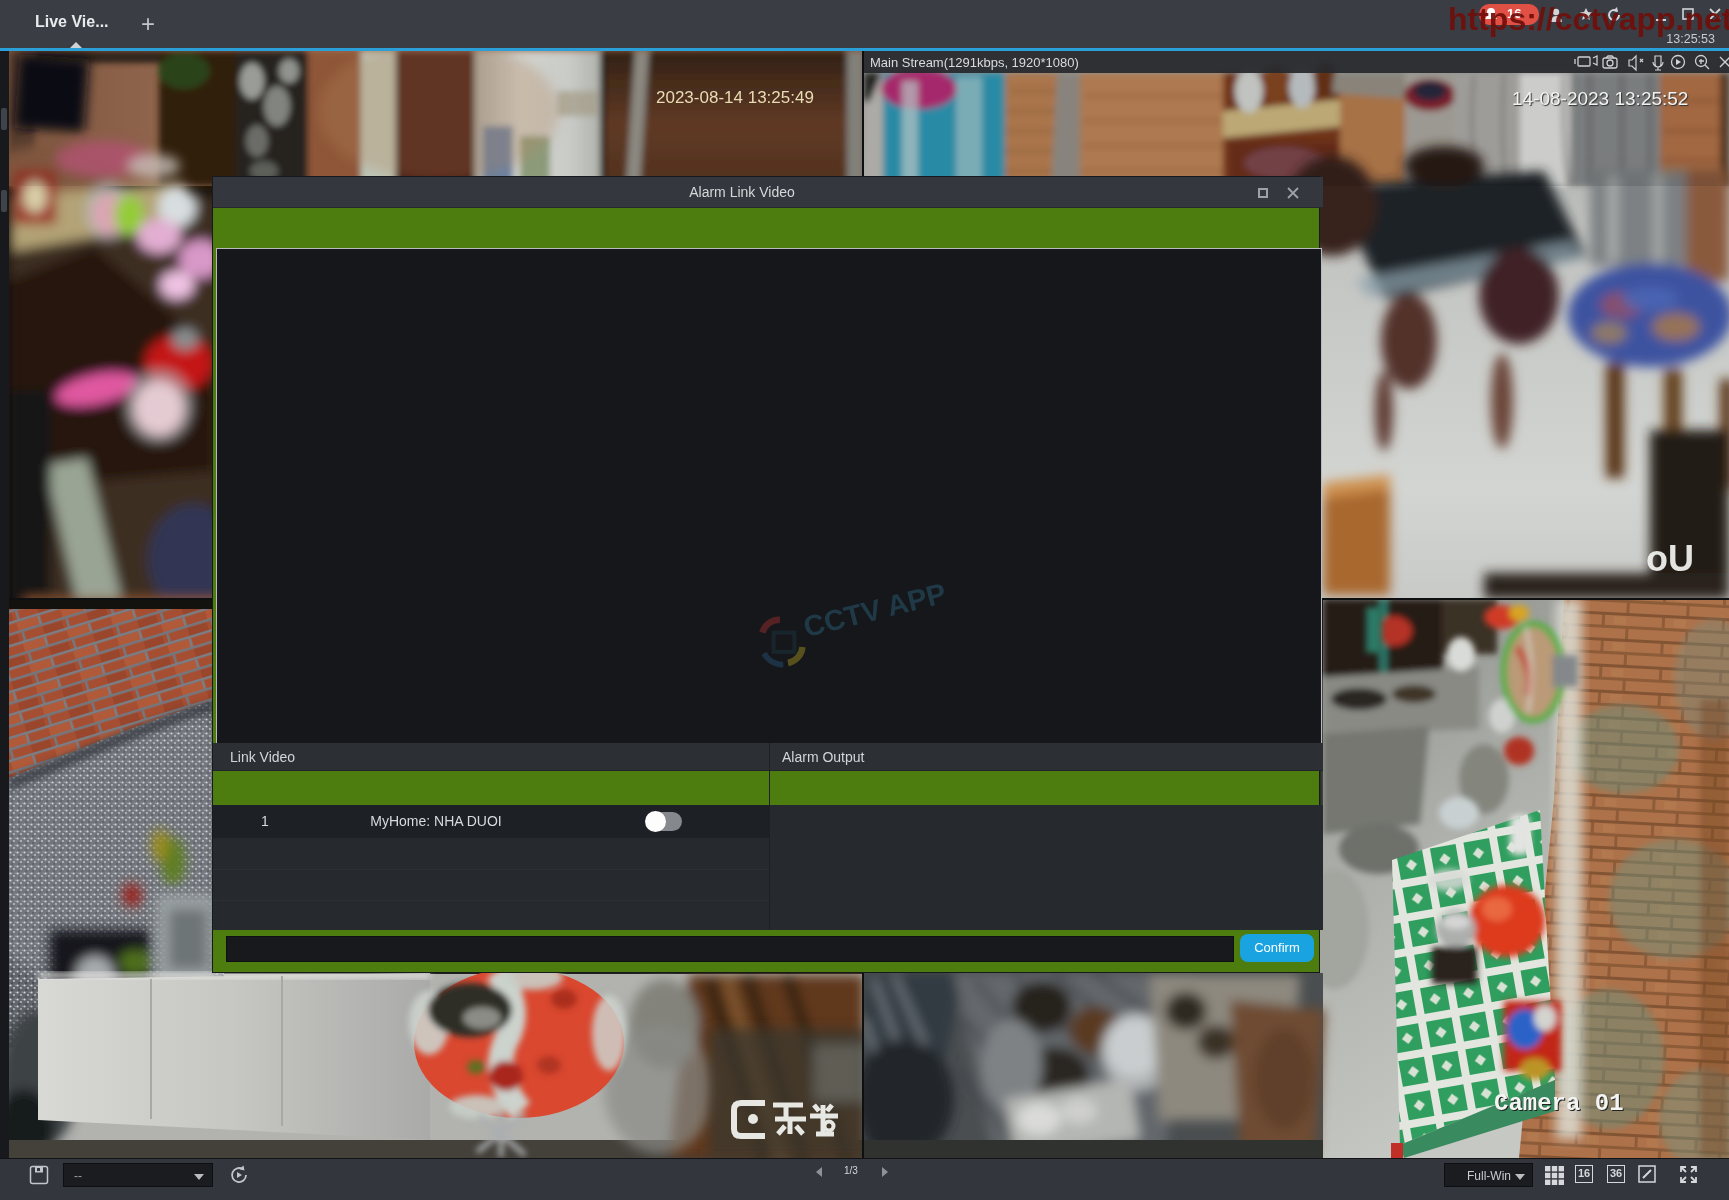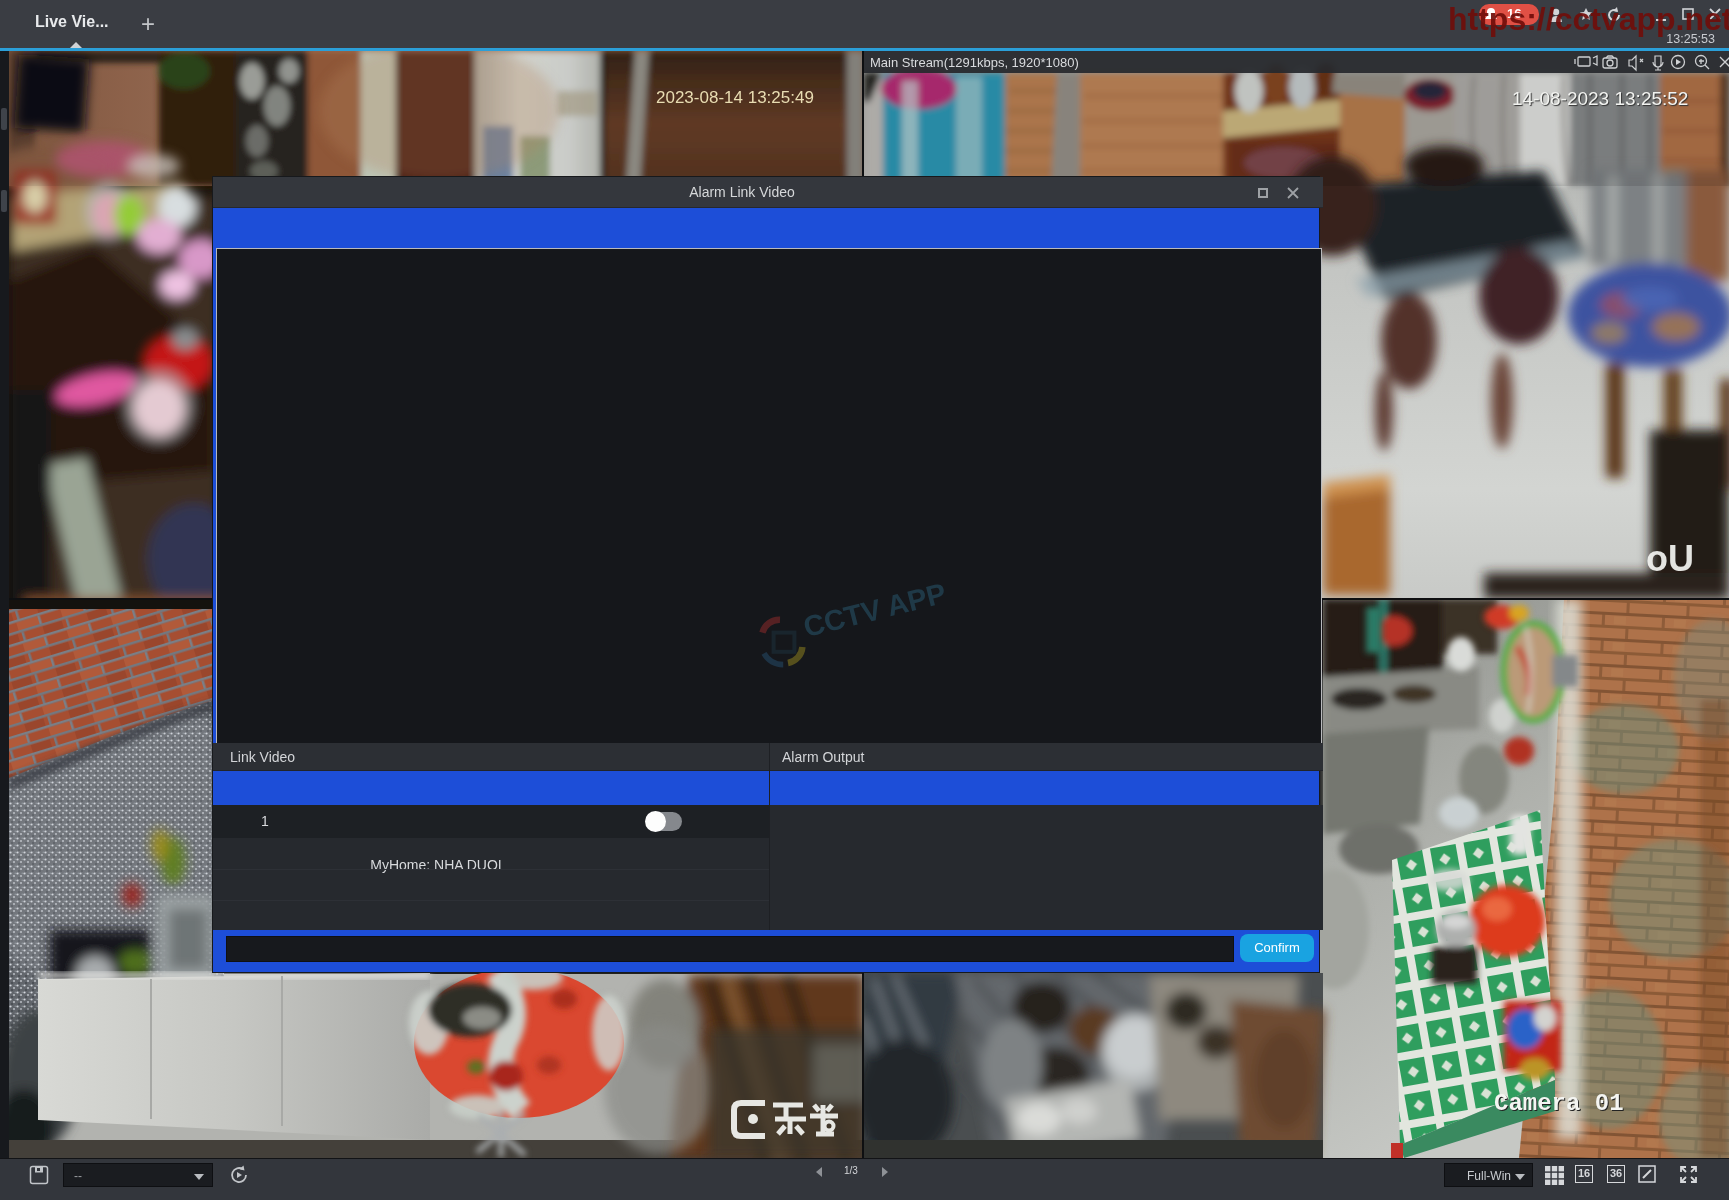--- a/index.html
+++ b/index.html
@@ -16,21 +16,21 @@
          border-right:6px solid transparent;border-bottom:6px solid #cfd2d5;}
   
   #leftstrip{left:0;top:51px;width:9px;height:1107px;background:#17191d;}
   
   #redwm{left:1448px;top:1px;font-size:32px;font-weight:bold;color:rgba(112,13,10,0.92);
          letter-spacing:0px;white-space:nowrap;z-index:60;}
   
   #botbar{left:0;top:1158px;width:1729px;height:42px;background:#33363c;border-top:1px solid #121316;box-sizing:border-box;}
   .ddown{background:#1a1c20;border:1px solid #0e0f12;box-sizing:border-box;}
   
-  #dlg{left:212px;top:176px;width:1108px;height:797px;background:#1d4ed8;z-index:40;
+  #dlg{left:212px;top:176px;width:1108px;height:797px;background:#4d7c0f;z-index:40;
        border:1px solid #17191c;box-sizing:border-box;}
   #dlgtitle{left:0;top:0;width:1110px;height:31px;background:#34373d;border-bottom:1px solid #26282c;box-sizing:border-box;}
   #dlgtitletext{left:0;top:7px;width:1058px;text-align:center;font-size:14px;color:#d6d8da;}
   #vid{left:3px;top:71px;width:1104px;height:495px;background:#15171b;border:1px solid #b9babd;}
   .hdrcell{font-size:13px;color:#a6a9ae;}
   .rowline{position:absolute;left:0;width:100%;height:1px;background:#2d3036;}
 </style>
 </head>
 <body>
 
@@ -500,21 +500,21 @@
 
     <div class="abs" style="left:0;top:566px;width:1110px;height:28px;background:#2c2f34;border-bottom:1px solid #222429;box-sizing:border-box;padding-left:44px;">
       <div class="abs" style="left:17px;top:6px;font-size:14px;color:#d3d5d8;">Link Video</div>
       <div class="abs" style="left:569px;top:6px;font-size:14px;color:#d3d5d8;">Alarm Output</div>
     </div>
 
 
     <div class="abs" style="left:0;top:628px;width:556px;height:125px;background:#26292e;">
       <div class="abs" style="left:0;top:0;width:556px;height:33px;background:#1d2024;">
         <div class="abs" style="left:0;top:8px;width:104px;text-align:center;font-size:14px;color:#d8dadd;">1</div>
-        <div class="abs" style="left:104px;top:8px;width:238px;text-align:center;font-size:14px;color:#d8dadd;margin-top:44px;">MyHome: NHA DUOI</div>
+        <div class="abs" style="left:104px;top:8px;width:238px;text-align:center;font-size:14px;color:#d8dadd;">MyHome: NHA DUOI</div>
         <div class="abs" style="left:433px;top:7px;width:36px;height:19px;background:#85888d;border-radius:10px;">
           <div class="abs" style="left:-1px;top:-1px;width:21px;height:21px;background:#fdfdfd;border-radius:50%;"></div>
         </div>
       </div>
       <div class="rowline" style="top:64px;"></div>
       <div class="rowline" style="top:95px;"></div>
     </div>
     <div class="abs" style="left:557px;top:628px;width:553px;height:125px;background:#26292e;"></div>
     <div class="abs" style="left:556px;top:566px;width:1px;height:187px;background:#1e2024;"></div>
 

